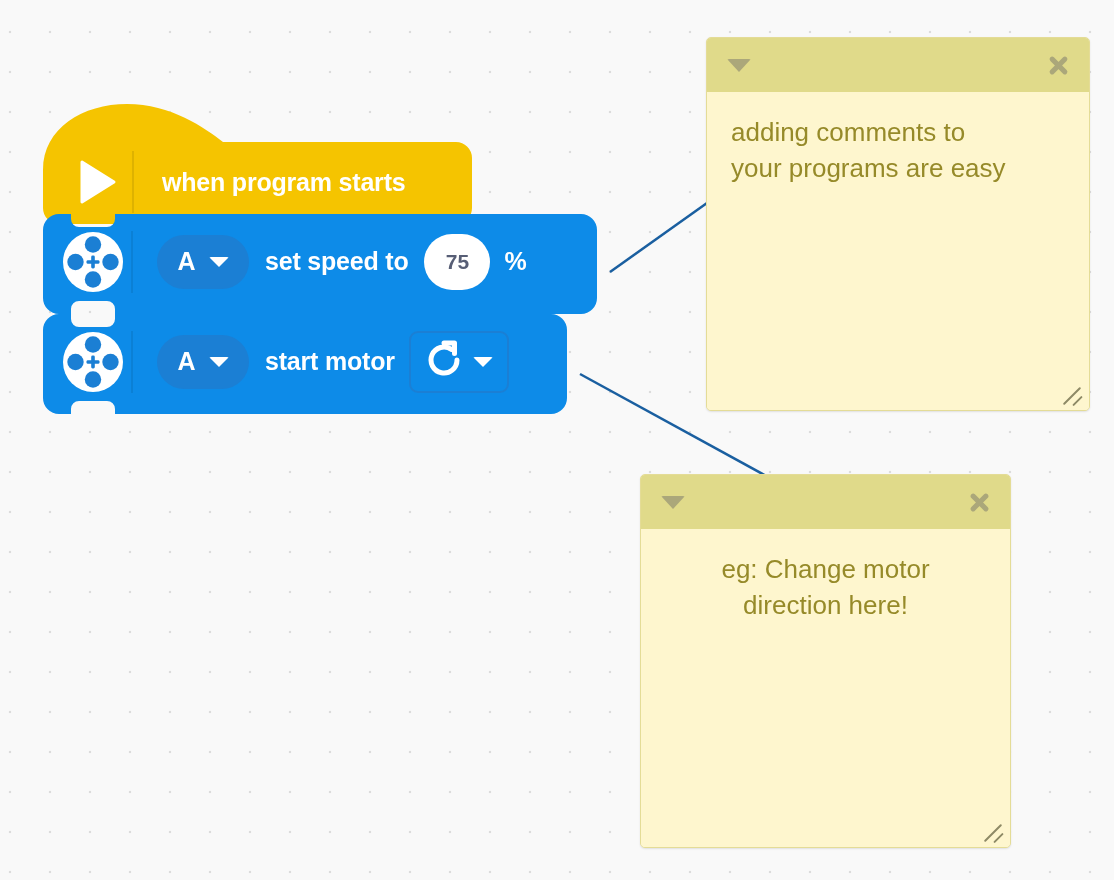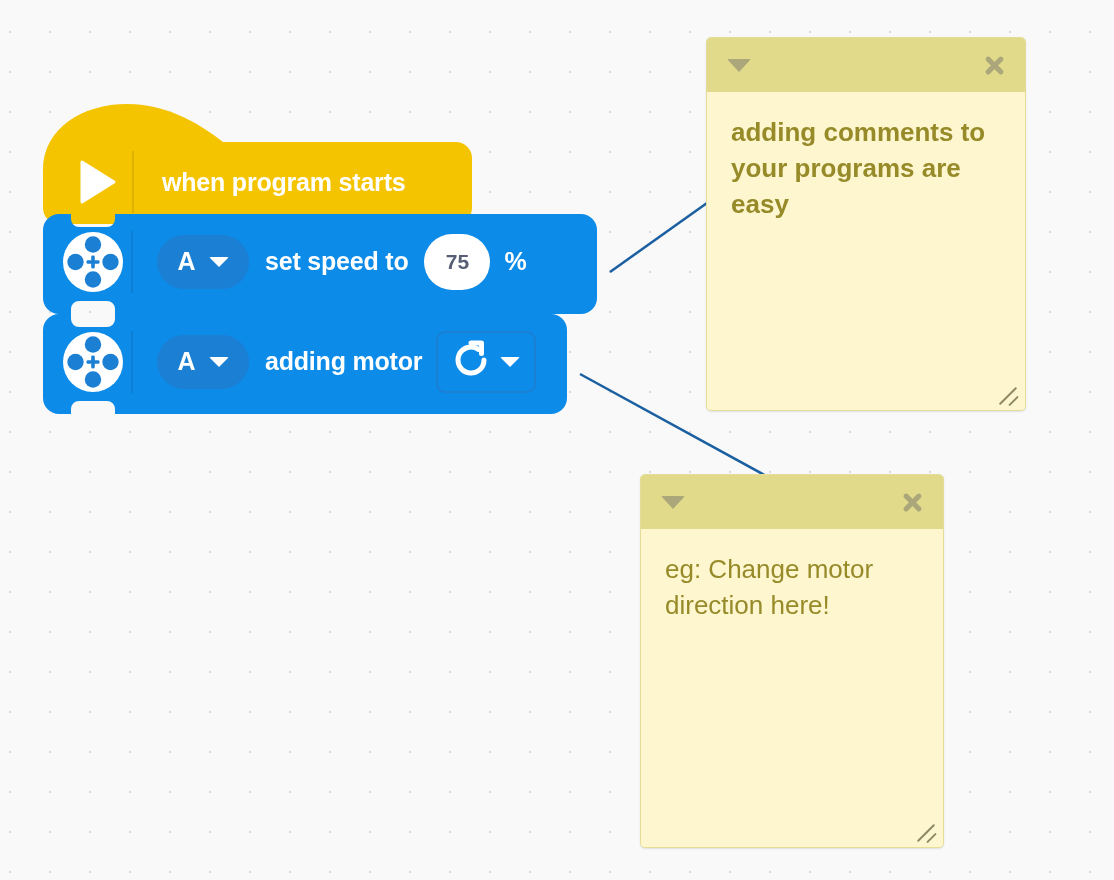--- a/index.html
+++ b/index.html
@@ -290,23 +290,23 @@
     bottom: 9px;
     transform: rotate(-45deg);
   }
   .resize-grip::after {
     width: 13px;
     right: -1px;
     bottom: 4px;
     transform: rotate(-45deg);
   }
 
-  #comment-1 { left: 706px; top: 37px; width: 320px; height: 374px; font-weight: bold; }
+  #comment-1 { left: 706px; top: 37px; width: 384px; height: 374px; }
   #comment-1 .comment-body { height: 320px; }
-  #comment-2 { left: 640px; top: 474px; width: 304px; height: 374px; }
+  #comment-2 { left: 640px; top: 474px; width: 371px; height: 374px; text-align: center; }
   #comment-2 .comment-body { height: 320px; }
 </style>
 </head>
 <body>
 
 <div id="workspace">
 
   <svg id="connector-layer" width="1114" height="880" viewBox="0 0 1114 880">
     <line x1="610" y1="272" x2="707" y2="203" stroke="#1A5FA0" stroke-width="2.5"></line>
     <line x1="580" y1="374" x2="770" y2="478" stroke="#1A5FA0" stroke-width="2.5"></line>
@@ -405,21 +405,21 @@
             <circle cx="48.5" cy="31" r="8.2" fill="#1B7FD4"></circle>
             <rect x="29.2" y="24.5" width="3.6" height="13" rx="1.4" fill="#1B7FD4"></rect>
             <rect x="24.5" y="29.2" width="13" height="3.6" rx="1.4" fill="#1B7FD4"></rect>
           </svg>
         </div>
         <div class="motor-divider"></div>
         <div class="port-dropdown">
           <span class="port-letter">A</span>
           <span class="caret"></span>
         </div>
-        <div class="block-label">adding motor</div>
+        <div class="block-label">start motor</div>
         <div class="direction-dropdown">
           <span>
             <svg width="40" height="40" viewBox="0 0 40 40">
               <path d="M32,20 A13,13 0 1 1 26.5,9.4" fill="none" stroke="#ffffff" stroke-width="5" stroke-linecap="round"></path>
               <path d="M19,3 L29.5,3 L29.5,13.5" fill="none" stroke="#ffffff" stroke-width="5" stroke-linecap="round" stroke-linejoin="round"></path>
             </svg>
           </span>
           <span class="caret"></span>
         </div>
       </div>

